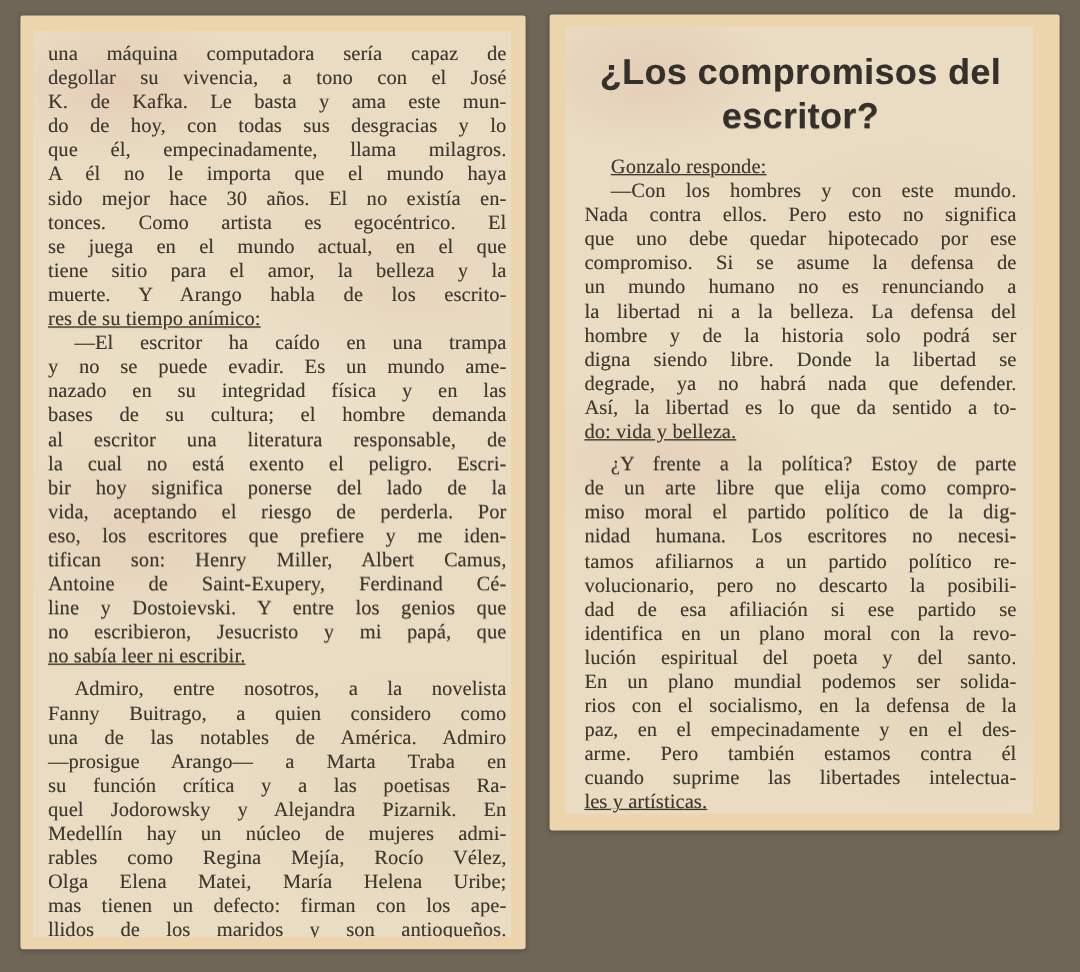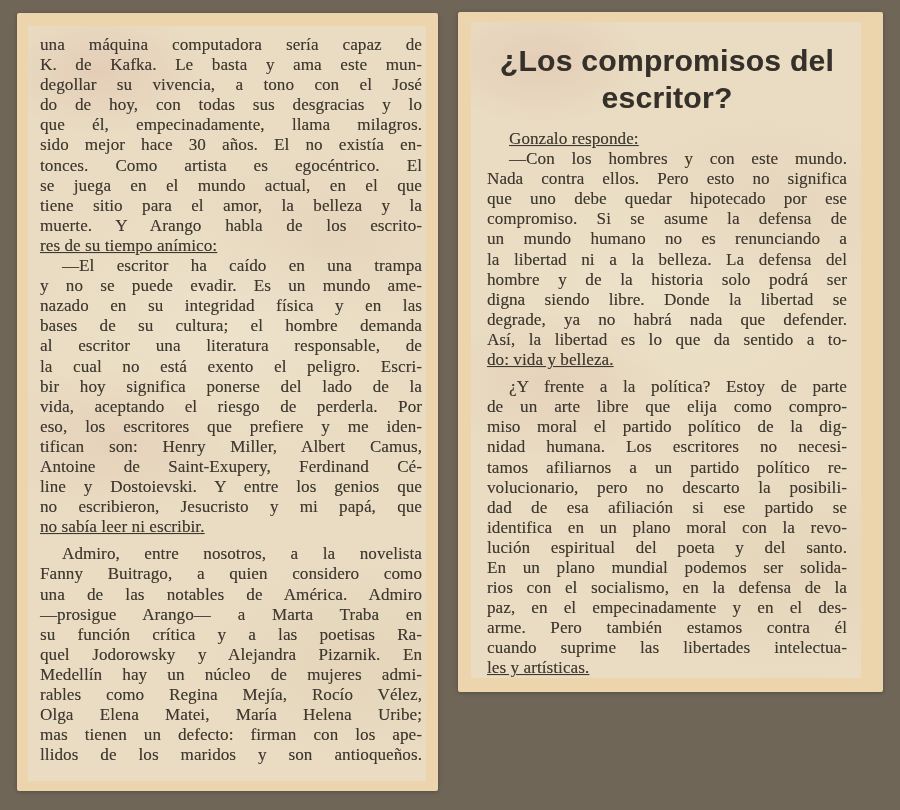--- a/index.html
+++ b/index.html
@@ -68,24 +68,25 @@
   }
 </style>
 </head>
 <body>
 
 <div class="clipping clipping-left">
   <div class="paper paper-left">
     <div class="col-text col-left-text" id="left-col">
         <div class="para">
           <div class="line">una máquina computadora sería capaz de</div>
+          <div class="line">degollar su vivencia, a tono con el José</div>
           <div class="line">K. de Kafka. Le basta y ama este mun-</div>
-          <div class="line">degollar su vivencia, a tono con el José</div>
           <div class="line">do de hoy, con todas sus desgracias y lo</div>
           <div class="line">que él, empecinadamente, llama milagros.</div>
+          <div class="line">A él no le importa que el mundo haya</div>
           <div class="line">sido mejor hace 30 años. El no existía en-</div>
           <div class="line">tonces. Como artista es egocéntrico. El</div>
           <div class="line">se juega en el mundo actual, en el que</div>
           <div class="line">tiene sitio para el amor, la belleza y la</div>
           <div class="line">muerte. Y Arango habla de los escrito-</div>
           <div class="line last">res de su tiempo anímico:</div>
         </div>
         <div class="para">
           <div class="line indent">—El escritor ha caído en una trampa</div>
           <div class="line">y no se puede evadir. Es un mundo ame-</div>

